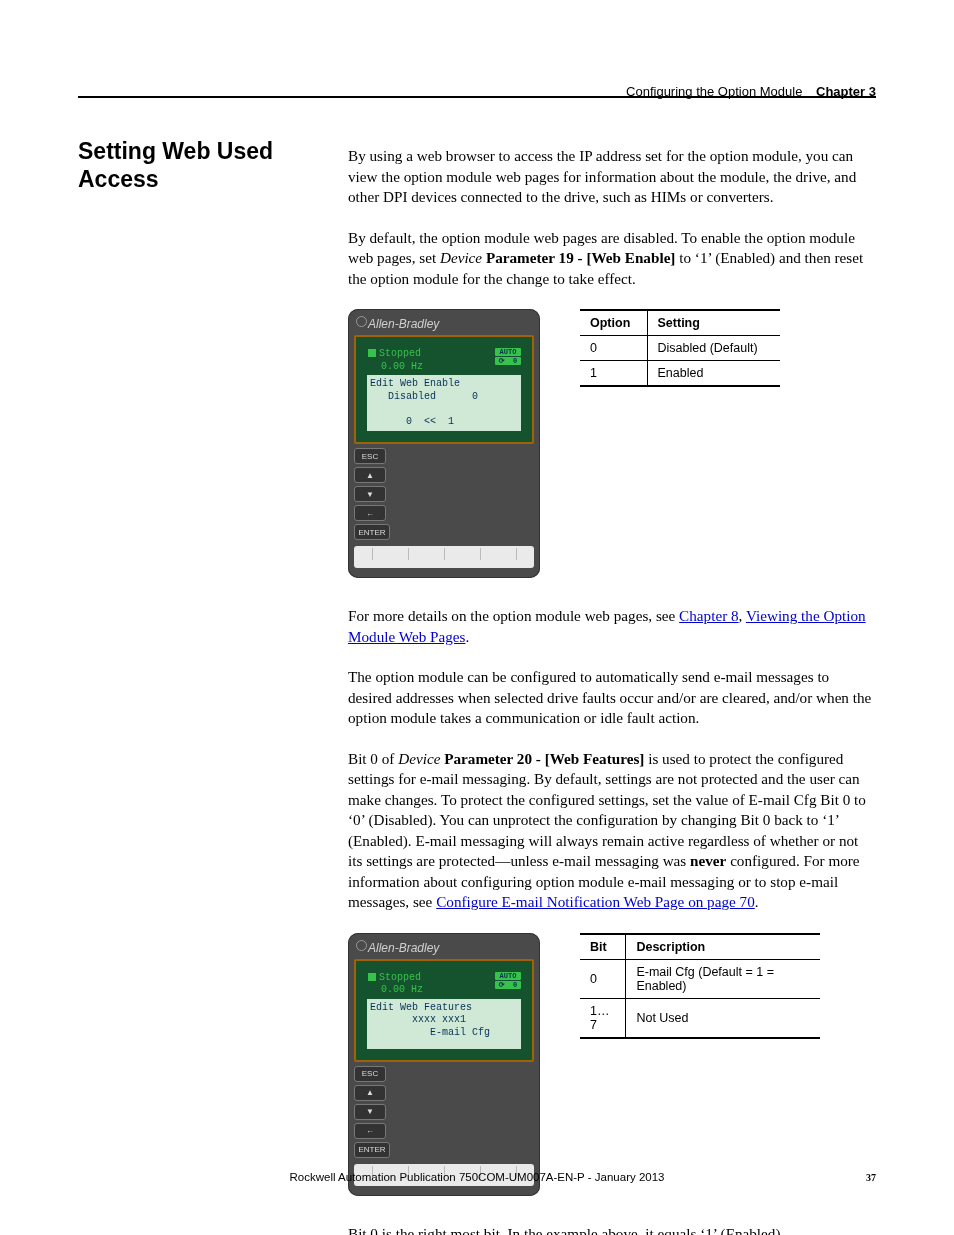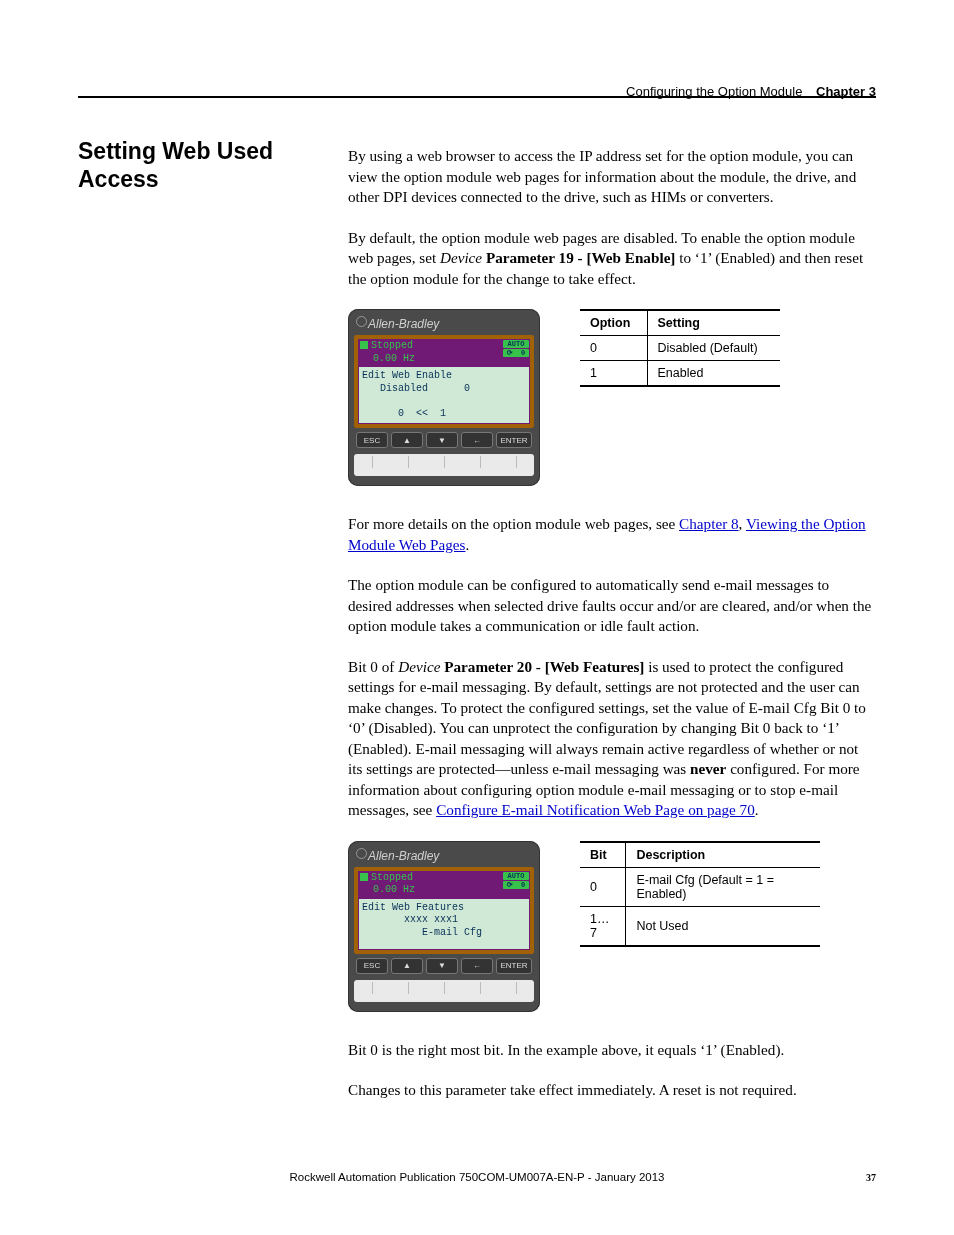--- a/index.html
+++ b/index.html
@@ -82,24 +82,24 @@
   }
   .him-brand::before {
     content: "";
     position: absolute;
     left: 2px; top: 1px;
     width: 9px; height: 9px;
     border: 1px solid #999;
     border-radius: 50%;
   }
   .him-lcd {
-    background: #701a75;
-    border: 4px solid #a16207;
+    background: #14532d;
+    border: 2px solid #a16207;
     border-radius: 2px;
-    padding: 0;
+    padding: 10px;
     font-family: "Courier New", monospace;
   }
   .lcd-top {
     display: flex;
     justify-content: space-between;
     align-items: flex-start;
   }
   .lcd-status {
     color: #36c24b;
     font-size: 10px;
@@ -138,20 +138,21 @@
     padding: 3px 3px;
     margin: 1px;
     min-height: 44px;
     white-space: pre;
   }
   .him-keys {
     display: flex;
     gap: 3px;
     margin-top: 4px;
     justify-content: center;
+    flex-direction: column;
   }
   .him-key {
     background: #333;
     color: #ddd;
     font-family: Arial, sans-serif;
     font-size: 8px;
     border: 1px solid #777;
     border-radius: 3px;
     width: 30px;
     height: 14px;

